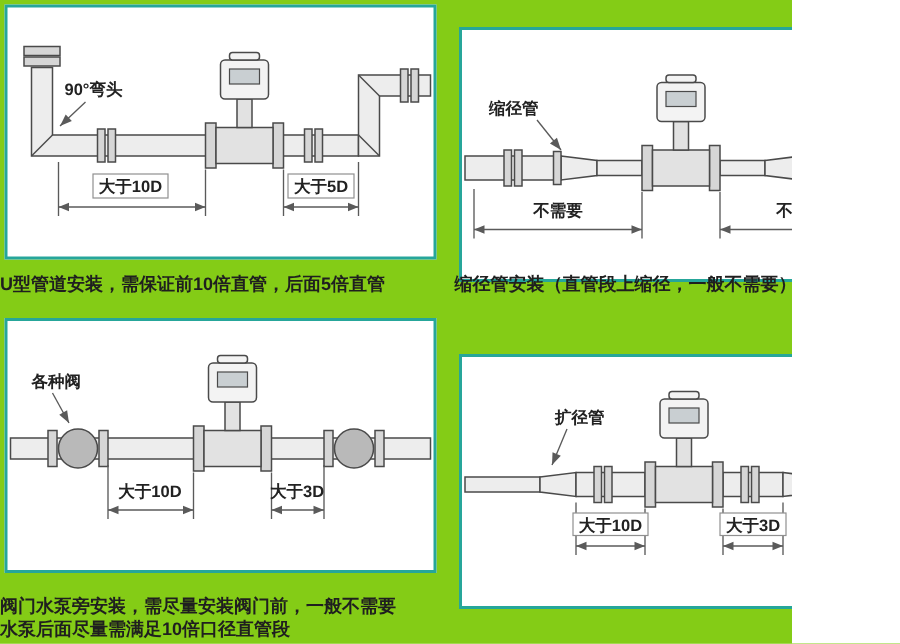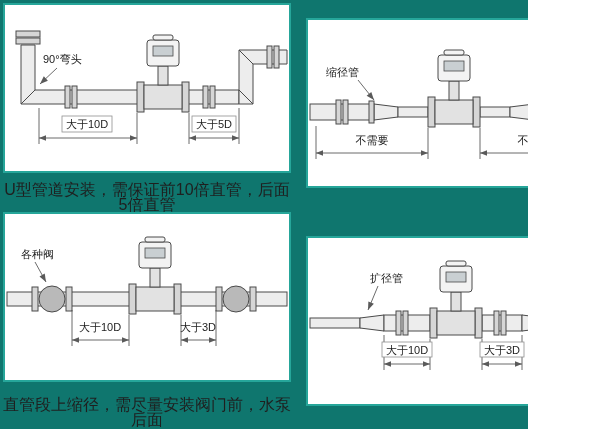--- a/index.html
+++ b/index.html
@@ -1,22 +1,22 @@
 <!DOCTYPE html>
 <html style="--panel-border: #26a69a; --line-color: #4a4a4a; --text-color: #1f1f1f;"><head>
 <meta charset="utf-8">
 <style>
   :root { --panel-border:#26a69a; --line-color:#4a4a4a; --text-color:#1f1f1f; }
   * { margin:0; padding:0; box-sizing:border-box; }
   body { background:#fff; }
-  .page { position:relative; width:528px; height:429px; background:#0f766e; overflow:hidden;
-          font-family:"Liberation Sans","DejaVu Sans",sans-serif; }
+  .page { position:relative; width:528px; height:429px; background:#84cc16; overflow:hidden;
+          font-family:"Liberation Sans","DejaVu Sans",sans-serif;font-weight:bold; }
   .panel { position:absolute; border:2px solid var(--panel-border); background:#fff; }
   .panel svg { display:block; width:100%; height:100%; }
-  .caption { position:absolute; text-align:center; font-size:16px; line-height:15px; color:var(--text-color); }
+  .caption { position:absolute; text-align:left; font-size:12px; line-height:15px; color:var(--text-color); }
   #p-tl { left:3px;   top:3px;   width:288px; height:170px; }
   #p-tr { left:306px; top:18px;   width:291px; height:170px; }
   #p-bl { left:3px;   top:212px; width:288px; height:170px; }
   #p-br { left:306px; top:236px; width:291px; height:170px; }
   .cap-tl { left:0;     top:182px; width:294px; }
   .cap-tr { left:303px; top:182px; width:297px; }
   .cap-bl { left:0;     top:397px; width:294px; }
   .cap-br { left:303px; top:401px; width:297px; }
   .pipe   { fill:#ededed; stroke:var(--line-color); stroke-width:1; }
   .flange { fill:#d6d6d6; stroke:var(--line-color); stroke-width:1; }
@@ -131,20 +131,21 @@
       <g>
         <line class="dim" x1="172" y1="108" x2="172" y2="139"></line>
         <line class="dim" x1="280" y1="106" x2="280" y2="139"></line>
         <line class="dim" x1="172" y1="133" x2="280" y2="133"></line>
         <polygon class="arrow" points="172,133 179,130.2 179,135.8"></polygon>
         <polygon class="arrow" points="280,133 273,130.2 273,135.8"></polygon>
         <text class="dimtxt" x="226" y="124">不需要</text>
       </g>
     </svg>
   </div>
+  <div class="caption cap-tr">缩径管安装（直管段上缩径，一般不需要）</div>
 
   <div class="panel" id="p-bl">
     <svg viewBox="0 0 284 166">
       <g>
         <rect class="pipe" x="2" y="78" width="280" height="14"></rect>
       </g>
       <g>
         <rect class="flange" x="27" y="73" width="6" height="24"></rect>
         <rect class="flange" x="61" y="73" width="6" height="24"></rect>
         <circle class="valve" cx="47" cy="85" r="13"></circle>
@@ -180,21 +181,22 @@
         <line class="dim" x1="176" y1="101" x2="176" y2="132"></line>
         <line class="dim" x1="211" y1="96" x2="211" y2="132"></line>
         <line class="dim" x1="176" y1="126" x2="211" y2="126"></line>
         <polygon class="arrow" points="176,126 183,123.2 183,128.8"></polygon>
         <polygon class="arrow" points="211,126 204,123.2 204,128.8"></polygon>
         <text class="dimtxt" x="193" y="117">大于3D</text>
       </g>
     </svg>
   </div>
   <div class="caption cap-bl">
-    <div>直管段上缩径，需尽量安装阀门前，水泵后面</div>
+    <div>阀门水泵旁安装，需尽量安装阀门前，一般不需要</div>
+    <div>水泵后面尽量需满足10倍口径直管段</div>
   </div>
 
   <div class="panel" id="p-br">
     <svg viewBox="0 0 287 166">
       <g>
         <rect class="pipe" x="2" y="80" width="50" height="10"></rect>
         <polygon class="pipe" points="52,80 76,77 76,93 52,90"></polygon>
         <rect class="pipe" x="76" y="77" width="46" height="16"></rect>
         <rect class="pipe" x="174" y="77" width="40" height="16"></rect>
         <polygon class="pipe" points="214,77 238,80 238,90 214,93"></polygon>

